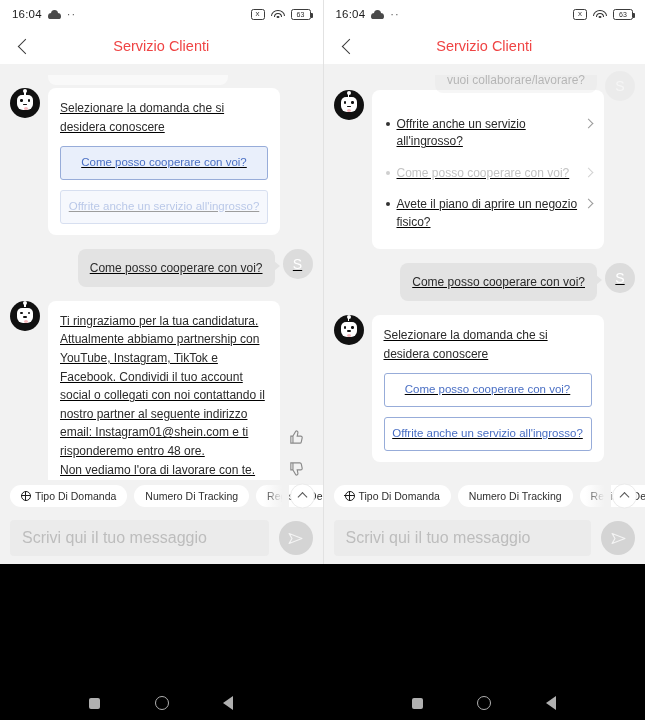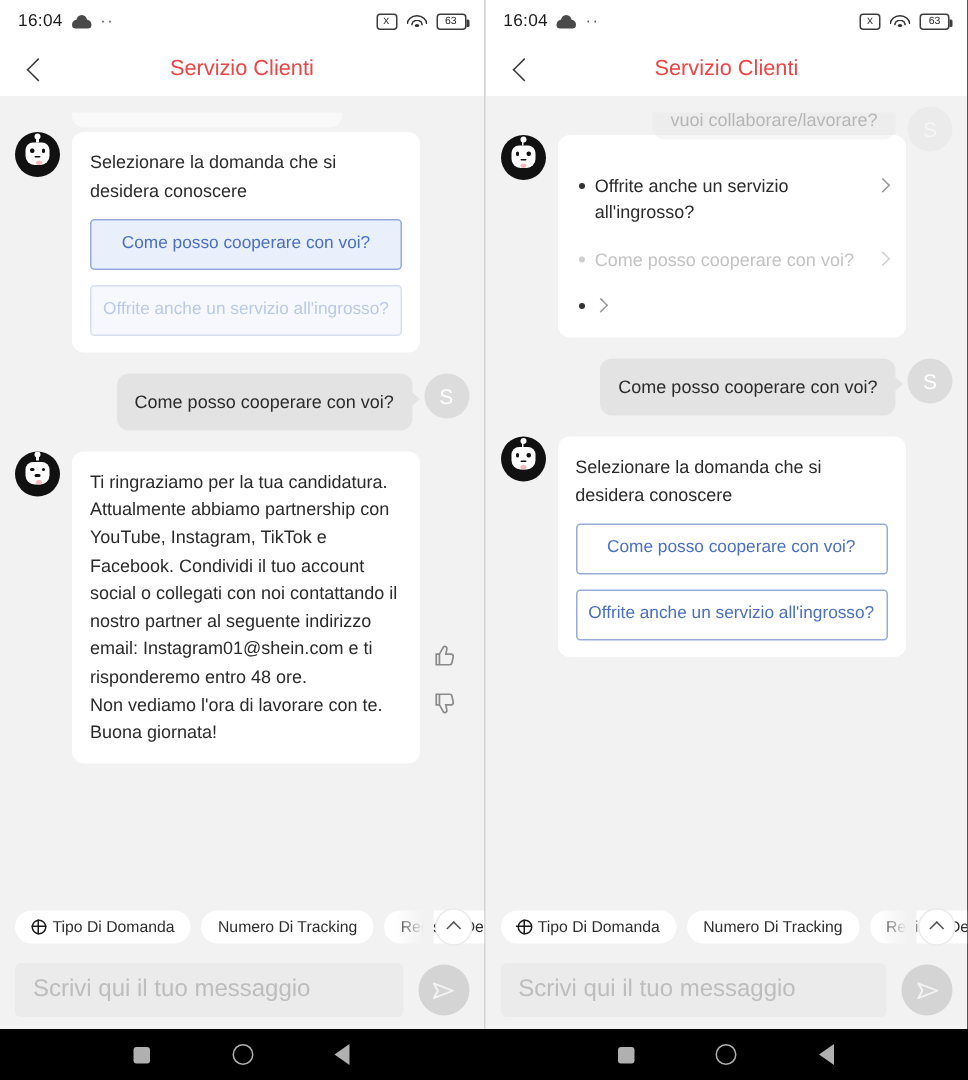--- a/index.html
+++ b/index.html
@@ -4,21 +4,21 @@
 <style>
   * { box-sizing: border-box; margin: 0; padding: 0; }
   html, body {
     width: 645px; height: 720px;
     background: #000;
     font-family: "Liberation Sans", sans-serif;
     overflow: hidden;
   }
   .screens { display: flex; width: 645px; height: 686px; }
   .phone {
-    width: 322.5px; height: 686px;
+    width: 322.5px; height: 564px;
     background: #f2f2f2;
     position: relative;
     display: flex; flex-direction: column;
     overflow: hidden;
   }
   .phone.right { border-left: 1px solid #e2e2e2; }
 
   
   .statusbar {
     height: 28px; background: #fff;
@@ -79,21 +79,21 @@
   .appbar-title {
     position: absolute; left: 0; right: 0; text-align: center;
     font-size: 14.5px; color: #ef4444; pointer-events: none;
   }
 
   
   .chat {
     flex: 1 1 auto; position: relative; overflow: hidden;
     background: #f2f2f2; padding: 0 10px;
   }
-  .msg-row { display: flex; align-items: flex-start; margin-bottom: 14px; }
+  .msg-row { display: flex; align-items: flex-start; margin-bottom: 14px; text-decoration: underline; }
   .msg-row.user { justify-content: flex-end; align-items: flex-start; }
 
   .avatar-bot {
     width: 30px; height: 30px; border-radius: 50%; background: #111;
     flex: none; margin-right: 8px; position: relative; overflow: hidden;
   }
   .avatar-bot .face {
     position: absolute; left: 7px; top: 7px; width: 16px; height: 15px;
     background: #fff; border-radius: 5px 5px 6px 6px;
   }
@@ -404,20 +404,21 @@
               <span class="txt">Offrite anche un servizio all'ingrosso?</span>
               <span class="chev"></span>
             </div>
             <div class="qitem faded">
               <span class="dot"></span>
               <span class="txt">Come posso cooperare con voi?</span>
               <span class="chev"></span>
             </div>
             <div class="qitem">
               <span class="dot"></span>
+              <span class="txt">Avete il piano di aprire un negozio fisico?</span>
               <span class="chev"></span>
             </div>
           </div>
         </div>
       </div>
 
       <div class="msg-row user">
         <div class="bubble-user">Come posso cooperare con voi?</div>
         <div class="avatar-user">S</div>
       </div>

